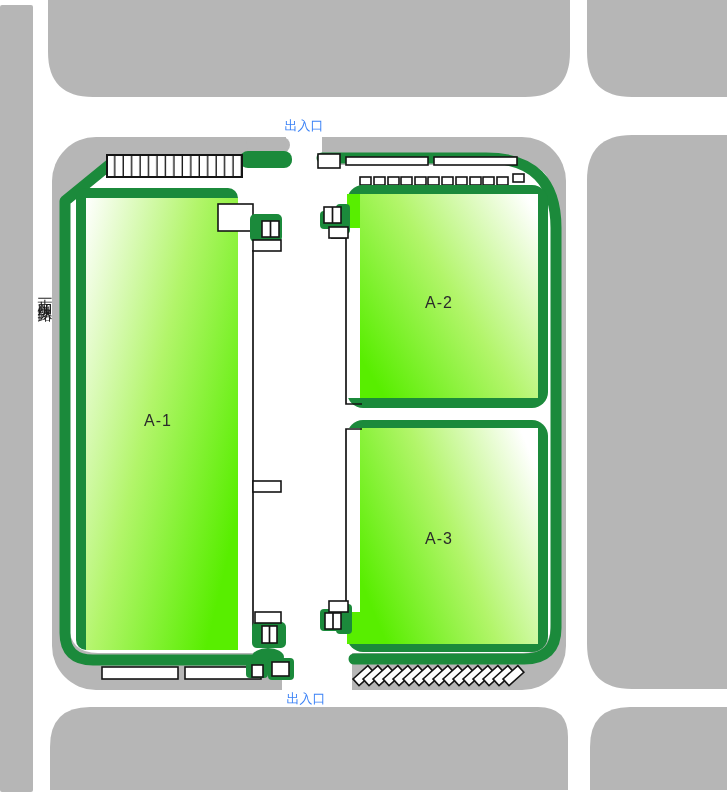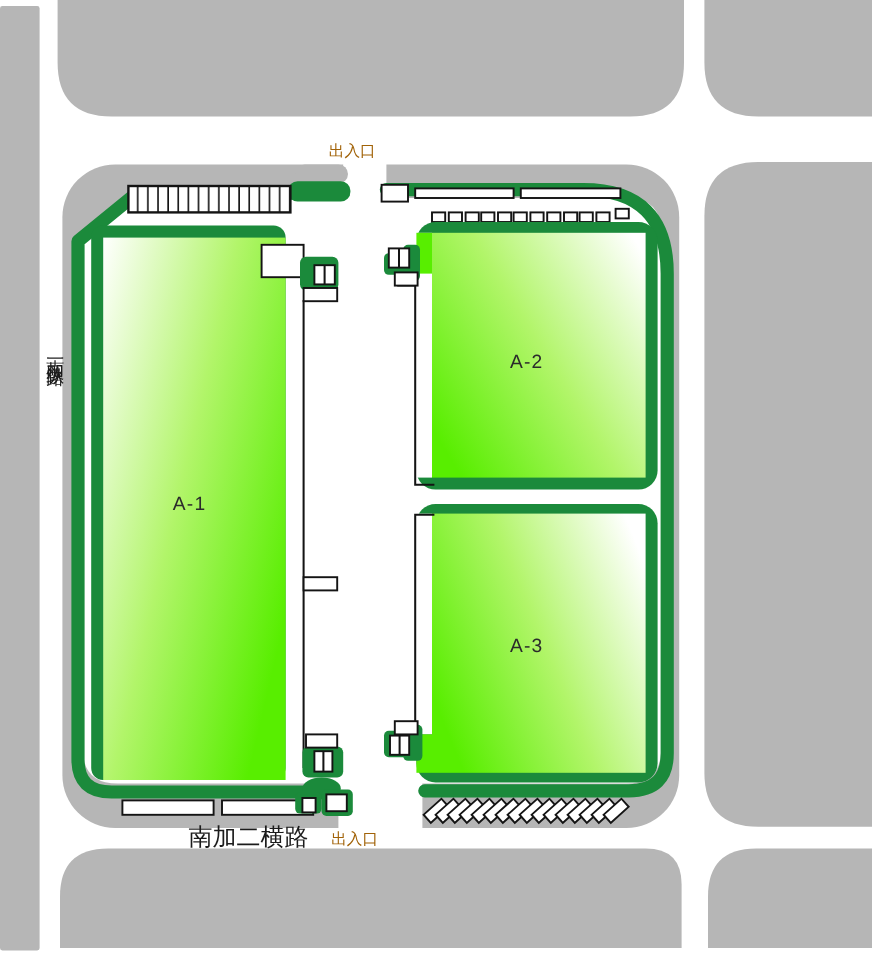--- a/index.html
+++ b/index.html
@@ -7,21 +7,21 @@
              font-family:"Liberation Sans", sans-serif;}
   #plan-svg{position:absolute;left:0;top:0;}
   .blk{fill:#b6b6b6;}
   .wht{fill:#ffffff;}
   .dg{fill:#1b8a3b;}
   .band{stroke:#1b8a3b;stroke-width:11;fill:none;stroke-linecap:round;stroke-linejoin:round;}
   .box{fill:#ffffff;stroke:#141414;stroke-width:1.6;}
   .ln{stroke:#141414;stroke-width:1.7;fill:none;}
   .lbl{position:absolute;color:#2b2b2b;}
   .bldg-lbl{font-size:16px;letter-spacing:1px;width:60px;}
-  .ent-lbl{font-size:13px;width:60px;color:#a16207;}
+  .ent-lbl{font-size:13px;width:60px;text-align:center;color:#3b82f6;}
   .road-lbl-h{font-size:20px;width:130px;text-align:center;color:#1c1c1c;}
   .road-lbl-v{font-size:15px;writing-mode:vertical-rl;text-orientation:upright;
               letter-spacing:2px;color:#1c1c1c;width:20px;}
   #mep-box{position:absolute;left:95px;top:630px;width:158px;height:26px;background:#ffffff;
            border:1.6px solid #141414;font-size:10.5px;line-height:26px;padding-left:4px;
            white-space:nowrap;color:#1c1c1c;}
 </style>
 </head>
 <body>
 
@@ -168,16 +168,15 @@
 </svg>
 
 <div class="lbl bldg-lbl" style="left:144px;top:412px;">A-1</div>
 <div class="lbl bldg-lbl" style="left:425px;top:294px;">A-2</div>
 <div class="lbl bldg-lbl" style="left:425px;top:530px;">A-3</div>
 
 <div class="lbl ent-lbl" style="left:274px;top:117px;">出入口</div>
 <div class="lbl ent-lbl" style="left:276px;top:690px;">出入口</div>
 
 <div class="lbl road-lbl-v" style="left:34px;top:287px;">南加一纵路</div>
-<div class="lbl road-lbl-h" style="left:142px;top:684px;">南加二横路</div>
 
 
 </div>
 
 </body></html>

